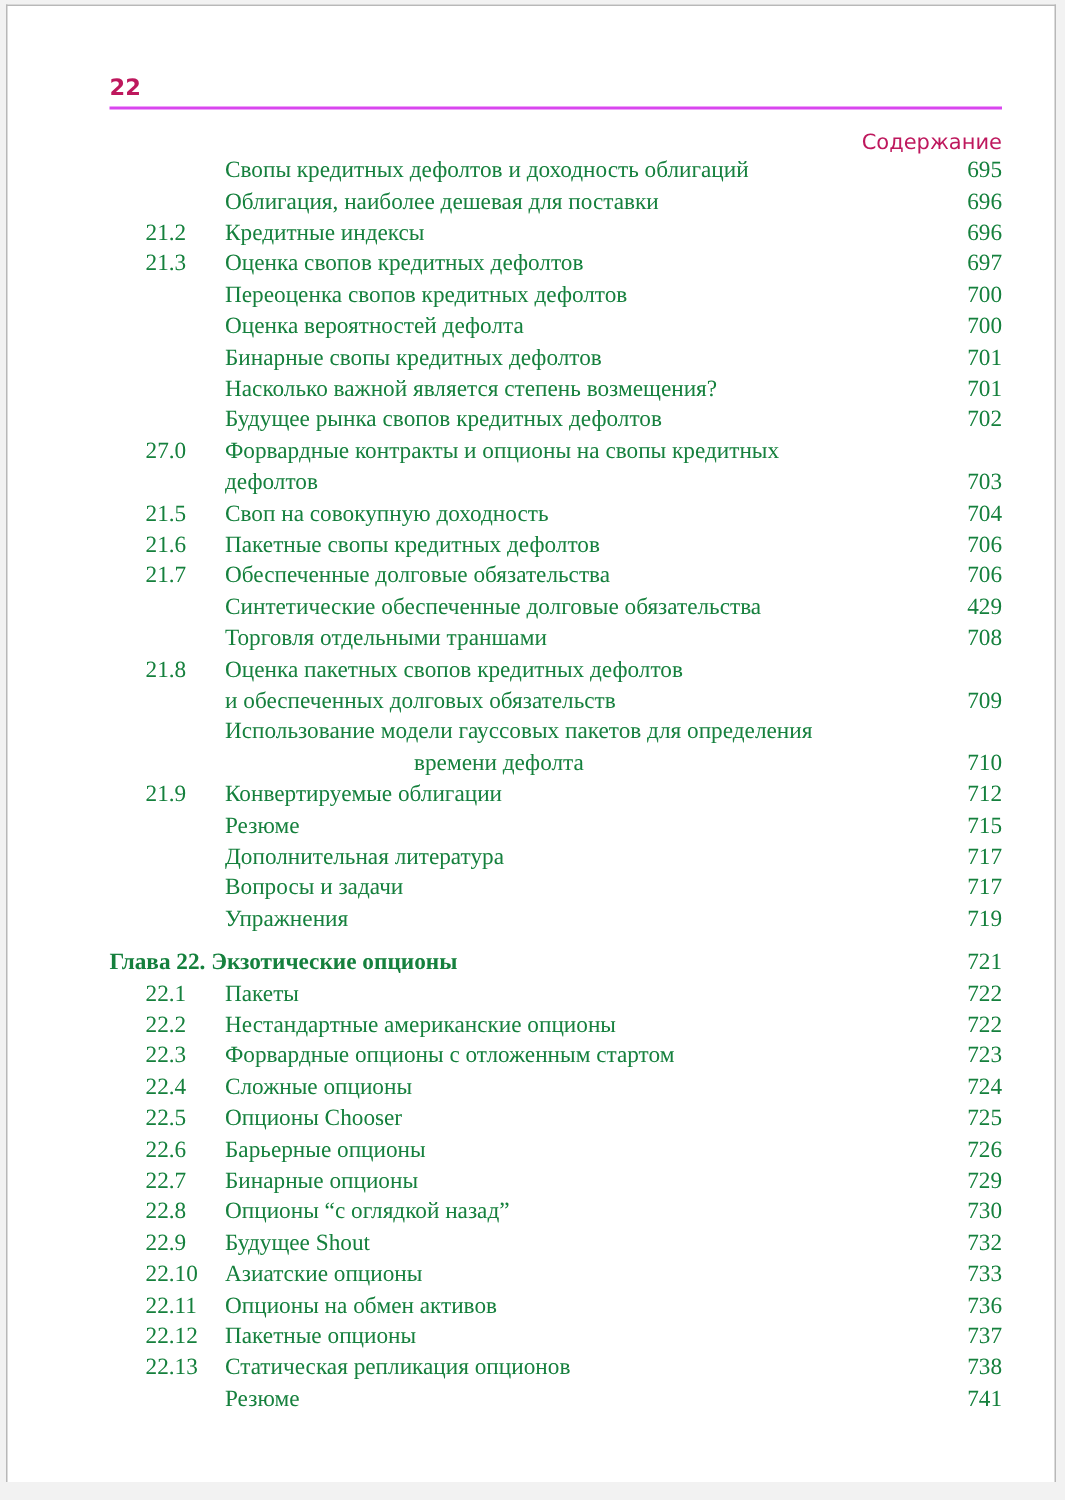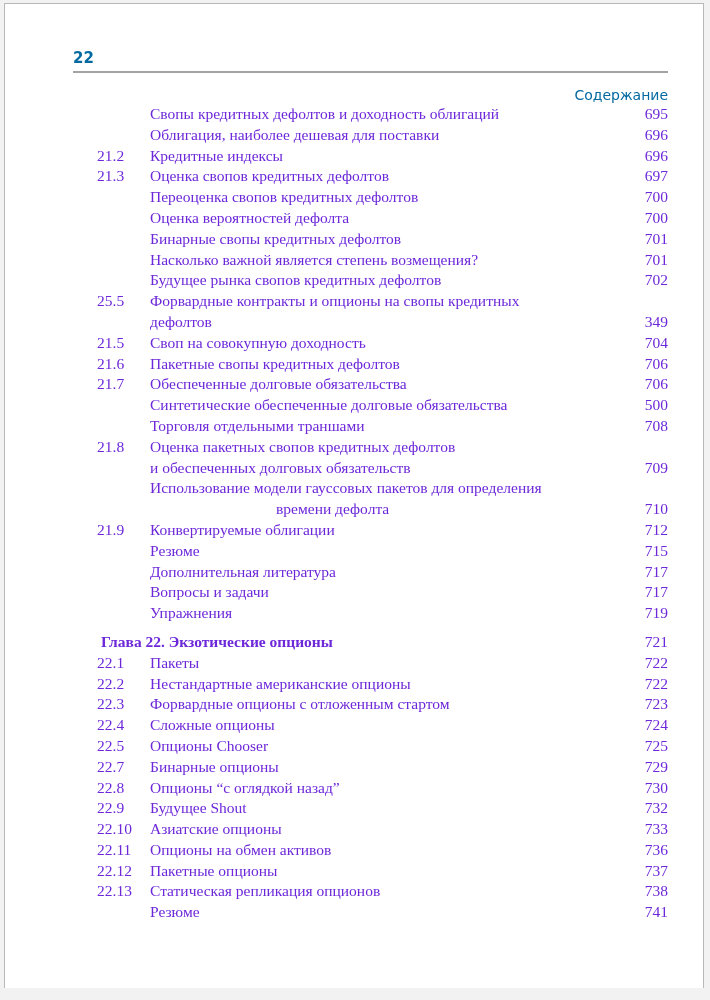--- a/index.html
+++ b/index.html
@@ -20,23 +20,23 @@
       border: 1px solid #b8b8b8;
       border-bottom: none;
       box-sizing: border-box;
     }
     .running-head {
       position: absolute;
       left: 68px;
       top: 43px;
       width: 595px;
       height: 24px;
-      border-bottom: 2px solid #a3a3a3;
+      border-bottom: 2px solid #d946ef;
       font-family: "DejaVu Sans", sans-serif;
-      color: #0369a1;
+      color: #be185d;
     }
     .running-head .page-num {
       position: absolute;
       left: 0;
       top: 2px;
       font-size: 15px;
       font-weight: bold;
     }
     .running-head .section-title {
       position: absolute;
@@ -45,21 +45,21 @@
       font-size: 14px;
       margin-top: 36px;
     }
     .toc {
       position: absolute;
       left: 68px;
       top: 100px;
       width: 595px;
       font-family: "Liberation Serif", serif;
       font-size: 15.5px;
-      color: #6d28d9;
+      color: #15803d;
     }
     .toc-row {
       position: relative;
       height: 20.8px;
       line-height: 20.8px;
       white-space: nowrap;
     }
     .toc-row .num {
       position: absolute;
       left: 24px;
@@ -73,21 +73,20 @@
       left: 203px;
     }
     .toc-row .pg {
       position: absolute;
       right: 0;
       text-align: center;
     }
     .toc-row.chapter {
       margin-top: 8px;
       font-weight: bold;
-      margin-left: 28px;
     }
     .toc-row.chapter .title {
       left: 0;
     }
     .toc-row.chapter .pg {
       font-weight: normal;
     }
   </style>
 </head>
 <body>
@@ -138,48 +137,48 @@
         <span class="num"></span>
         <span class="title">Насколько важной является степень возмещения?</span>
         <span class="pg">701</span>
       </div>
     <div class="toc-row">
         <span class="num"></span>
         <span class="title">Будущее рынка свопов кредитных дефолтов</span>
         <span class="pg">702</span>
       </div>
     <div class="toc-row">
-        <span class="num">25.5</span>
+        <span class="num">27.0</span>
         <span class="title">Форвардные контракты и опционы на свопы кредитных</span>
         <span class="pg"></span>
       </div>
     <div class="toc-row">
         <span class="num"></span>
         <span class="title">дефолтов</span>
-        <span class="pg">349</span>
+        <span class="pg">703</span>
       </div>
     <div class="toc-row">
         <span class="num">21.5</span>
         <span class="title">Своп на совокупную доходность</span>
         <span class="pg">704</span>
       </div>
     <div class="toc-row">
         <span class="num">21.6</span>
         <span class="title">Пакетные свопы кредитных дефолтов</span>
         <span class="pg">706</span>
       </div>
     <div class="toc-row">
         <span class="num">21.7</span>
         <span class="title">Обеспеченные долговые обязательства</span>
         <span class="pg">706</span>
       </div>
     <div class="toc-row">
         <span class="num"></span>
         <span class="title">Синтетические обеспеченные долговые обязательства</span>
-        <span class="pg">500</span>
+        <span class="pg">429</span>
       </div>
     <div class="toc-row">
         <span class="num"></span>
         <span class="title">Торговля отдельными траншами</span>
         <span class="pg">708</span>
       </div>
     <div class="toc-row">
         <span class="num">21.8</span>
         <span class="title">Оценка пакетных свопов кредитных дефолтов</span>
         <span class="pg"></span>
@@ -249,20 +248,25 @@
         <span class="num">22.4</span>
         <span class="title">Сложные опционы</span>
         <span class="pg">724</span>
       </div>
     <div class="toc-row">
         <span class="num">22.5</span>
         <span class="title">Опционы Chooser</span>
         <span class="pg">725</span>
       </div>
     <div class="toc-row">
+        <span class="num">22.6</span>
+        <span class="title">Барьерные опционы</span>
+        <span class="pg">726</span>
+      </div>
+    <div class="toc-row">
         <span class="num">22.7</span>
         <span class="title">Бинарные опционы</span>
         <span class="pg">729</span>
       </div>
     <div class="toc-row">
         <span class="num">22.8</span>
         <span class="title">Опционы “с оглядкой назад”</span>
         <span class="pg">730</span>
       </div>
     <div class="toc-row">

